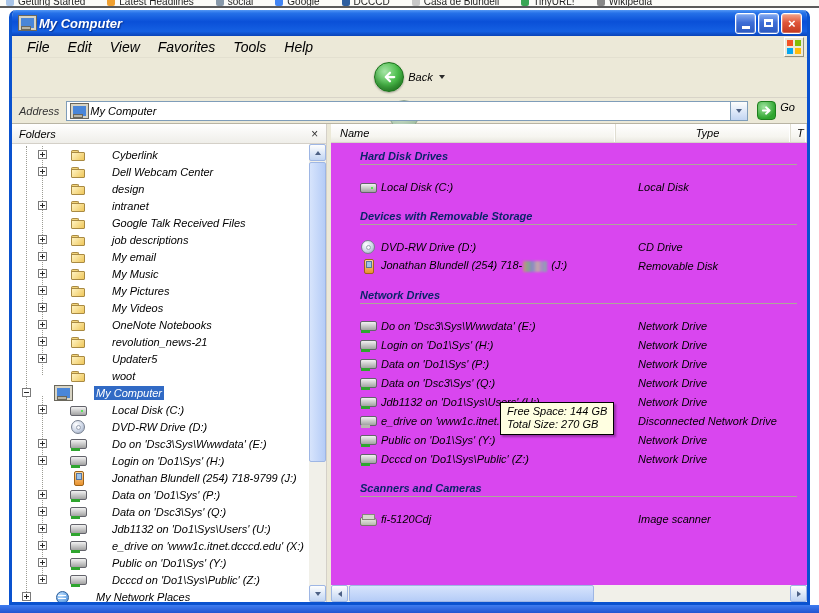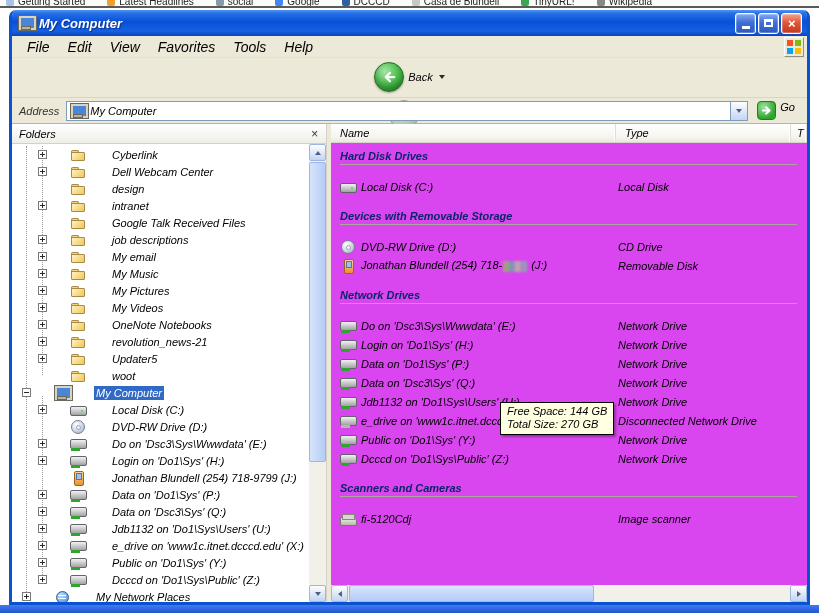--- a/index.html
+++ b/index.html
@@ -123,24 +123,24 @@
     background:radial-gradient(circle at 35% 30%,#BFE0FF,#3D85D6); border:1px solid #2A5D99; }
   .i-network-places::after { content:""; position:absolute; left:4px; top:6px; width:8px; height:1px; background:#fff; box-shadow:0 3px 0 #fff; }
   .i-scanner::before { content:""; position:absolute; left:0; top:6px; width:15px; height:7px;
     background:linear-gradient(#F0F0EA,#B9B9B0); border:1px solid #77776B; border-radius:2px 4px 2px 2px; }
   .i-scanner::after { content:""; position:absolute; left:2px; top:3px; width:11px; height:4px; background:#D8D8D0; border:1px solid #88887C; }
 
   
   .colhdr { height:19px; display:flex; background:linear-gradient(#FFFFFF,#F6F5F0 70%,#EAE8E0); border-bottom:1px solid #D8D4C8; }
   .col { padding:3px 0 0 9px; border-right:1px solid #E0DED2; box-shadow:inset -1px 0 0 #fff; }
   .col-name { width:285px; }
-  .col-type { width:175px; }
+  .col-type { width:175px;text-align:center; }
   .col-t { flex:1; padding-left:6px; overflow:hidden; }
   .rows { position:relative; height:calc(100% - 36px); overflow:hidden; padding-top:6px; }
-  .group { margin-bottom:13px; }
+  .group { margin-bottom:13px;padding-left:20px; }
   .gtitle { position:relative; font-weight:bold; color:#0A246A; padding:1px 0 6px 9px; margin-bottom:9px; }
   .gtitle::after { content:""; position:absolute; left:9px; right:10px; bottom:3px; height:1px; background:#ACA899; }
   .rrow { height:19px; display:flex; align-items:center; padding-left:9px; position:relative; }
   .rrow .name { margin-left:5px; white-space:nowrap; }
   .rrow .type { position:absolute; left:287px; white-space:nowrap; }
   .censor { display:inline-block; vertical-align:middle; width:24px; height:11px; margin:0 1px; border-radius:1px;
     background:linear-gradient(90deg,#D08888,#88A888 20%,#8888C8 40%,#C8A8A8 60%,#A888C8 80%,#88A8A8); filter:blur(1px); }
   .tooltip { position:absolute; left:169px; top:278px; z-index:10; background:#FFFFE1; border:1px solid #000;
     padding:2px 6px 3px; box-shadow:2px 2px 2px rgba(0,0,0,.3); }
   .tooltip div { line-height:13px; white-space:nowrap; }

